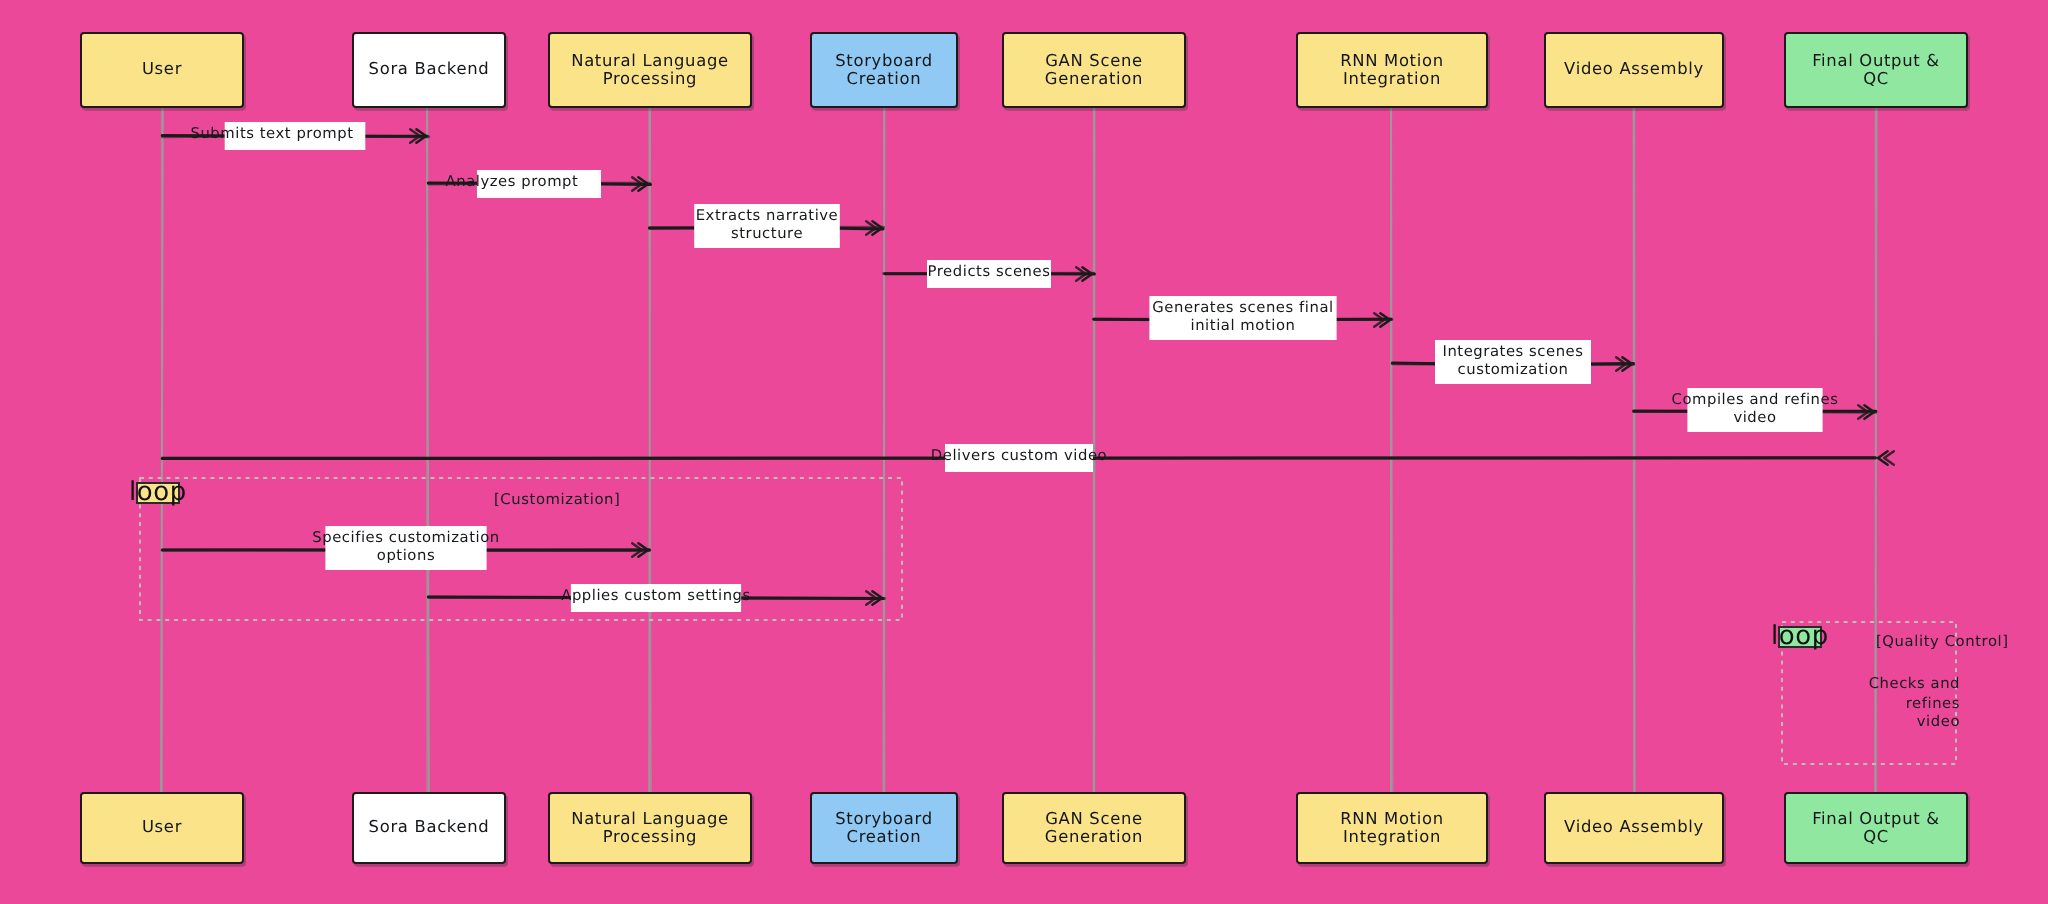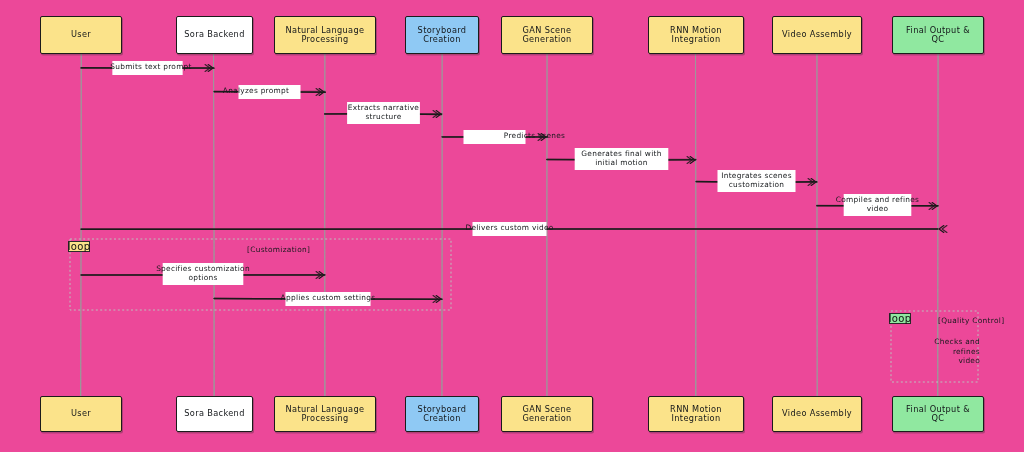--- a/index.html
+++ b/index.html
@@ -58,21 +58,21 @@
     position: absolute;
     font-size: 7.4px;
     letter-spacing: 0.3px;
     color: #16191c;
     white-space: nowrap;
   }
   .frag-tag {
     position: absolute;
     box-sizing: border-box;
     border: 1.3px solid #2a2a2a;
-    font-size: 10px;
+    font-size: 13px;
     letter-spacing: 0.3px;
     color: #111;
     display: flex;
     align-items: center;
     justify-content: center;
     line-height: 1;
   }
   .self-note {
     position: absolute;
     font-size: 7.4px;
@@ -269,26 +269,26 @@
       <div class="participant-box" style="left: 892px; top: 16px; width: 92px; height: 38px; background: rgb(144, 232, 160);">
         <span class="participant-label">Final Output &amp;
 QC</span>
       </div>
       <div class="participant-box" style="left: 892px; top: 396px; width: 92px; height: 36px; background: rgb(144, 232, 160);">
         <span class="participant-label">Final Output &amp;
 QC</span>
       </div>
     </div>
   <div id="labels-layer">
-      <div class="msg-label" style="left: 151px; top: 61.5px; text-align: right;">Submits text prompt</div>
+      <div class="msg-label" style="left: 136px; top: 61.5px; text-align: right;">Submits text prompt</div>
       <div class="msg-label" style="left: 256px; top: 85.5px;">Analyzes prompt</div>
       <div class="msg-label" style="left: 383.5px; top: 102.5px;">Extracts narrative
 structure</div>
-      <div class="msg-label" style="left: 494.5px; top: 130.5px; margin-left: 40px;">Predicts scenes</div>
-      <div class="msg-label" style="left: 621.5px; top: 148.5px;">Generates final with
+      <div class="msg-label" style="left: 494.5px; top: 130.5px;">Predicts scenes</div>
+      <div class="msg-label" style="left: 621.5px; top: 148.5px;">Generates scenes final
 initial motion</div>
       <div class="msg-label" style="left: 756.5px; top: 170.5px;">Integrates scenes
 customization</div>
       <div class="msg-label" style="left: 877.5px; top: 194.5px;">Compiles and refines
 video</div>
       <div class="msg-label" style="left: 509.5px; top: 222.5px;">Delivers custom video</div>
       <div class="frag-tag" style="left: 68px; top: 241px; width: 22px; height: 11px; background: rgb(251, 227, 138);">loop</div>
       <div class="frag-title" style="left: 247px; top: 245px;">[Customization]</div>
       <div class="msg-label" style="left: 203px; top: 263.5px;">Specifies customization
 options</div>

